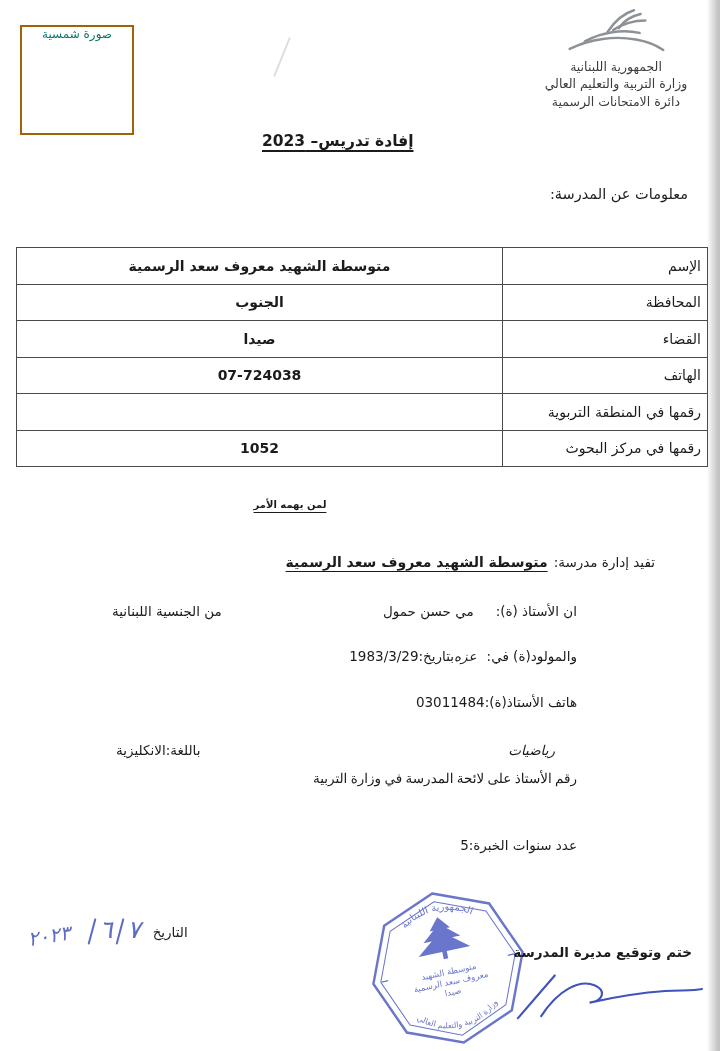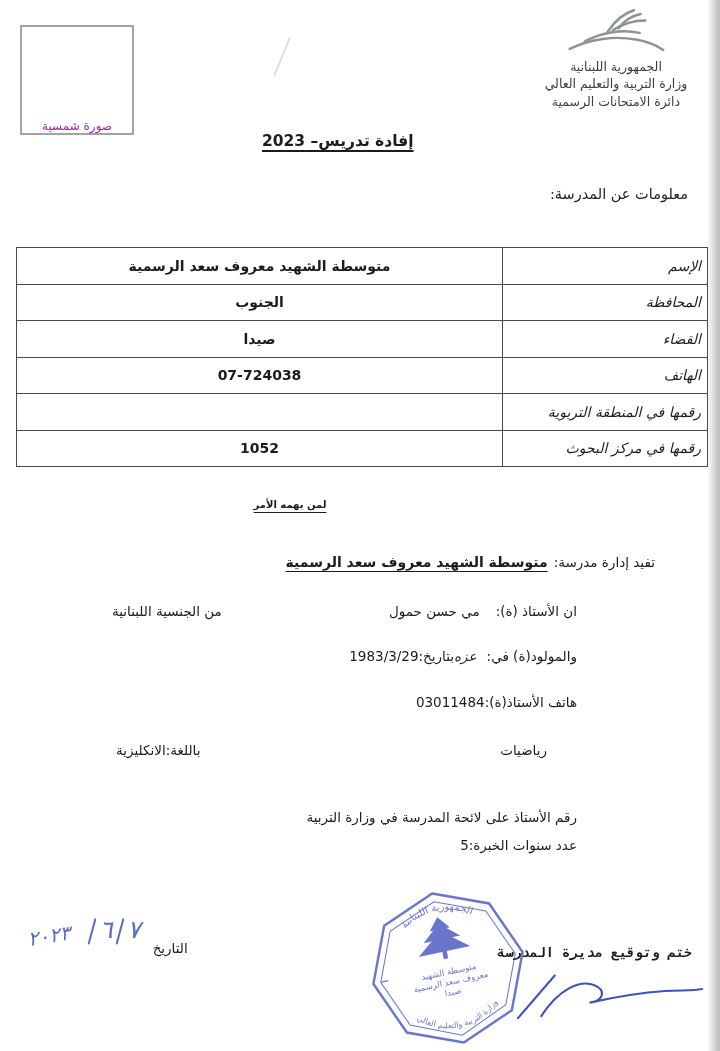--- a/index.html
+++ b/index.html
@@ -5,55 +5,55 @@
   html,body{margin:0;padding:0;}
   body{background:#e8e8e8;font-family:"DejaVu Sans",sans-serif;}
   .page{position:relative;width:720px;height:1051px;margin:0 auto;background:#ffffff;overflow:hidden;direction:rtl;color:#1b1b1b;}
   .abs{position:absolute;}
 
   
   .scan-edge{position:absolute;top:0;right:0;bottom:0;width:13px;background:linear-gradient(to right,rgba(255,255,255,0),#c2c2c2 85%);}
   .scan-mark{position:absolute;left:281px;top:36px;width:2px;height:42px;background:#b5b5b5;opacity:.45;transform:rotate(22deg);}
 
   
-  .photo-box{left:20px;top:25px;width:110px;height:106px;border:2px solid #a3a3a3;display:flex;align-items:flex-end;justify-content:center;font-size:12px;color:#a21caf;}
+  .photo-box{left:20px;top:25px;width:110px;height:106px;border:2px solid #a16207;display:flex;align-items:flex-start;justify-content:center;font-size:12px;color:#0f766e;}
 
   
   .gov{right:14px;top:6px;width:180px;text-align:center;}
   .gov svg{display:block;margin:0 auto;}
   .gov-lines{font-size:12.5px;line-height:1.38;color:#3c3c3c;margin-top:2px;}
 
   
   .doc-title{left:262px;top:132px;width:190px;text-align:left;font-size:15.5px;font-weight:bold;text-decoration:underline;text-underline-offset:4px;text-decoration-thickness:1.5px;}
   .sec-heading{right:32px;top:186px;font-size:14.5px;font-weight:normal;}
 
   
   table.school{position:absolute;left:16px;top:247px;width:692px;border-collapse:collapse;table-layout:fixed;}
   table.school td{border:1px solid #4a4a4a;height:35.5px;font-size:14px;padding:0 6px;}
   table.school{border:1.5px solid #3f3f3f;}
-  td.t-label{width:192px;font-weight:normal;vertical-align:middle;padding-top:6px;font-style:italic;}
+  td.t-label{width:192px;font-weight:normal;vertical-align:middle;padding-top:6px;}
   td.t-value{text-align:center;font-weight:bold;vertical-align:middle;}
 
   .concern{left:238px;top:499px;width:104px;text-align:center;font-size:10px;font-weight:bold;text-decoration:underline;text-underline-offset:4px;}
 
   
   .ln{position:absolute;display:flex;align-items:baseline;font-size:13.5px;white-space:nowrap;}
   .between{justify-content:space-between;}
   .grp{display:flex;align-items:baseline;}
   .bold-u{font-weight:bold;text-decoration:underline;text-underline-offset:4px;font-size:14px;}
 
   
-  .stamp-caption{right:28px;top:944px;font-size:13.5px;font-weight:bold;font-family:Liberation Mono, monospace;}
+  .stamp-caption{right:28px;top:944px;font-size:13.5px;font-weight:bold;}
   .signature{left:510px;top:960px;}
   .date-row{left:26px;top:914px;display:flex;direction:ltr;align-items:flex-start;color:#5d6cc4;}
   .hw{font-style:italic;}
   .hw-year{font-size:20px;transform:rotate(-9deg) translateY(10px);letter-spacing:1px;}
   .hw-slash{width:2.4px;height:27px;background:#5d6cc4;border-radius:2px;transform:rotate(15deg);margin:4px 6px 0 6px;}
   .hw-num{font-size:25px;line-height:1;margin-top:3px;}
-  .date-label{color:#1b1b1b;font-size:13.5px;font-style:normal;margin-left:12px;margin-top:26px;}
+  .date-label{color:#1b1b1b;font-size:13.5px;font-style:normal;margin-left:12px;margin-top:10px;}
 </style>
 </head>
 <body>
 
 <div class="page">
 
   <div class="scan-edge"></div>
   <div class="scan-mark"></div>
 
   <div class="abs photo-box">
@@ -113,21 +113,21 @@
   <div class="abs concern">لمن يهمه الأمر</div>
 
   <div class="ln" style="right:65px;top:554px;">
     <span>تفيد إدارة مدرسة:</span>
     <span class="bold-u" style="margin-right:6px;">متوسطة الشهيد معروف سعد الرسمية</span>
   </div>
 
   <div class="ln between" style="right:143px;left:112px;top:603px;">
     <span class="grp">
       <span>ان الأستاذ (ة):</span>
-      <span style="margin-right:16px;">مي حسن حمول</span>
+      <span style="margin-right:22px;">مي حسن حمول</span>
     </span>
     <span>من الجنسية اللبنانية</span>
   </div>
 
   <div class="ln between" style="right:143px;left:356px;top:648px;">
     <span class="grp">
       <span>والمولود(ة) في:</span>
       <span style="margin-right:10px;font-style:italic;">عزه</span>
     </span>
     <span class="grp">
@@ -136,29 +136,29 @@
     </span>
   </div>
 
   <div class="ln" style="right:143px;top:694px;">
     <span>هاتف الأستاذ(ة):</span>
     <span>03011484</span>
   </div>
 
   <div class="ln between" style="right:143px;left:116px;top:742px;">
     <span class="grp">
-      <span style="margin-right:30px;">رياضيات</span>
+      <span style="margin-right:22px;font-style:italic;">رياضيات</span>
     </span>
     <span class="grp">
       <span>باللغة:</span>
       <span>الانكليزية</span>
     </span>
   </div>
 
-  <div class="ln" style="right:143px;top:809px;">رقم الأستاذ على لائحة المدرسة في وزارة التربية</div>
+  <div class="ln" style="right:143px;top:770px;font-family:Liberation Serif, serif;">رقم الأستاذ على لائحة المدرسة في وزارة التربية</div>
 
   <div class="ln" style="right:143px;top:837px;">
     <span>عدد سنوات الخبرة:</span>
     <span>5</span>
   </div>
 
   <div class="abs" style="left:366px;top:888px;width:164px;height:160px;">
     <svg width="164" height="160" viewBox="0 0 170 170">
       <g transform="rotate(-12 85 85)" opacity="0.85">
         <polygon points="85,4 142,27 166,85 142,143 85,166 28,143 4,85 28,27" fill="none" stroke="#4f5fc2" stroke-width="2.6"></polygon>

